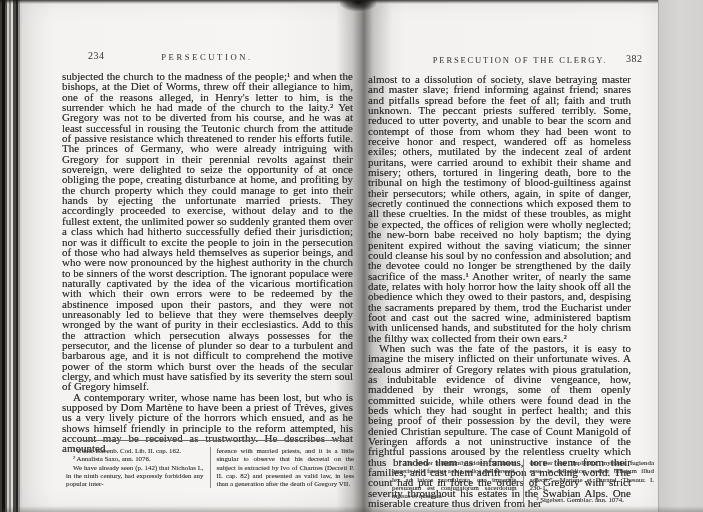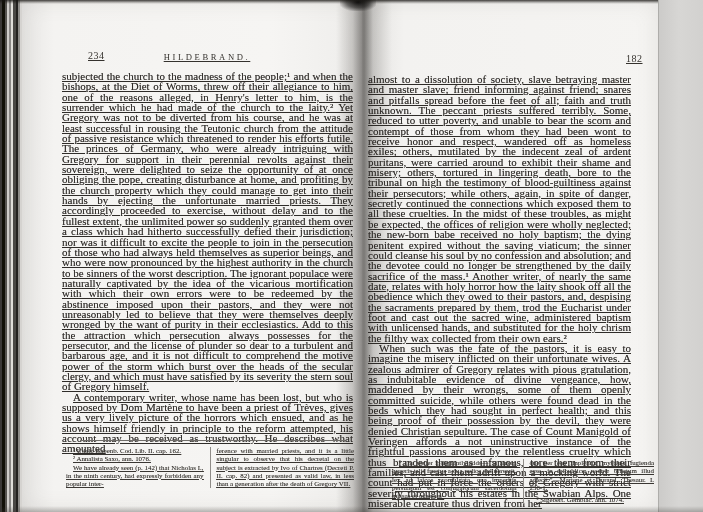--- a/index.html
+++ b/index.html
@@ -1,15 +1,15 @@
 <!DOCTYPE html>
 <html><head>
 <meta charset="utf-8">
 <style>
-  * { margin:0; padding:0; box-sizing:border-box;text-decoration:underline; }
+  * { margin:0; padding:0; box-sizing:border-box; }
   html,body { width:703px; height:512px; overflow:hidden; background:#b9b8b6; }
   .scan {
     position:relative; width:703px; height:512px; overflow:hidden;
     background:#d6d5d3;
     font-family:"Liberation Serif","DejaVu Serif",serif;
     color:#2e2b28;
   }
   
   .page { position:absolute; top:0; bottom:0; }
   .page-left {
@@ -82,41 +82,42 @@
   <div class="page page-left"></div>
   <div class="page page-right"></div>
   <div class="left-binding"></div>
   <div class="gutter-shadow"></div>
   <div class="gutter-top-blob"></div>
   <div class="top-edge"></div>
   <div class="right-margin"></div>
   <div class="bottom-edge"></div>
 
   <div class="pagenum" style="left:88px; top:50px;">234</div>
-  <div class="runhead" style="left:62px; top:52px; width:290px;">HILDEBRAND.</div>
+  <div class="runhead" style="left:62px; top:52px; width:290px;">PERSECUTION.</div>
 
   <div class="bodytext" style="left:62px; top:71px; width:291px;">
     <p>subjected the church to the madness of the people;¹ and when the bishops, at the Diet of Worms, threw off their allegiance to him, one of the reasons alleged, in Henry's letter to him, is the surrender which he had made of the church to the laity.² Yet Gregory was not to be diverted from his course, and he was at least successful in rousing the Teutonic church from the attitude of passive resistance which threatened to render his efforts futile. The princes of Germany, who were already intriguing with Gregory for support in their perennial revolts against their sovereign, were delighted to seize the opportunity of at once obliging the pope, creating disturbance at home, and profiting by the church property which they could manage to get into their hands by ejecting the unfortunate married priests. They accordingly proceeded to exercise, without delay and to the fullest extent, the unlimited power so suddenly granted them over a class which had hitherto successfully defied their jurisdiction; nor was it difficult to excite the people to join in the persecution of those who had always held themselves as superior beings, and who were now pronounced by the highest authority in the church to be sinners of the worst description. The ignorant populace were naturally captivated by the idea of the vicarious mortification with which their own errors were to be redeemed by the abstinence imposed upon their pastors, and they were not unreasonably led to believe that they were themselves deeply wronged by the want of purity in their ecclesiastics. Add to this the attraction which persecution always possesses for the persecutor, and the license of plunder so dear to a turbulent and barbarous age, and it is not difficult to comprehend the motive power of the storm which burst over the heads of the secular clergy, and which must have satisfied by its severity the stern soul of Gregory himself.</p>
     <p class="indent">A contemporary writer, whose name has been lost, but who is supposed by Dom Martène to have been a priest of Trèves, gives us a very lively picture of the horrors which ensued, and as he shows himself friendly in principle to the reform attempted, his account may be received as trustworthy. He describes what amounted</p>
   </div>
 
   <div class="fnrule" style="left:80px; top:440px; width:265px;"></div>
 
   <div class="footnotes" style="left:66px; top:447px; width:288px;">
     <div class="fncol">
       <div class="fn-entry">¹ Udalr. Babenb. Cod. Lib. II. cap. 162.</div>
       <div class="fn-entry">² Annalista Saxo, ann. 1076.</div>
       <div class="fn-entry">We have already seen (p. 142) that Nicholas I., in the ninth century, had expressly forbidden any popular inter-</div>
     </div>
     <div class="fncol">
       <div class="fn-entry cont">ference with married priests, and it is a little singular to observe that his decretal on the subject is extracted by Ivo of Chartres (Decreti P. II. cap. 82) and presented as valid law, in less than a generation after the death of Gregory VII.</div>
     </div>
   </div>
 
-  <div class="pagenum" style="left:626px; top:53px;">182</div>
+  <div class="runhead" style="left:398px; top:55px; width:244px; letter-spacing:1.8px;">PERSECUTION OF THE CLERGY.</div>
+  <div class="pagenum" style="left:626px; top:53px;">382</div>
 
   <div class="bodytext" style="left:368px; top:74px; width:263px;">
     <p>almost to a dissolution of society, slave betraying master and master slave; friend informing against friend; snares and pitfalls spread before the feet of all; faith and truth unknown. The peccant priests suffered terribly. Some, reduced to utter poverty, and unable to bear the scorn and contempt of those from whom they had been wont to receive honor and respect, wandered off as homeless exiles; others, mutilated by the indecent zeal of ardent puritans, were carried around to exhibit their shame and misery; others, tortured in lingering death, bore to the tribunal on high the testimony of blood-guiltiness against their persecutors; while others, again, in spite of danger, secretly continued the connections which exposed them to all these cruelties. In the midst of these troubles, as might be expected, the offices of religion were wholly neglected; the new-born babe received no holy baptism; the dying penitent expired without the saving viaticum; the sinner could cleanse his soul by no confession and absolution; and the devotee could no longer be strengthened by the daily sacrifice of the mass.¹ Another writer, of nearly the same date, relates with holy horror how the laity shook off all the obedience which they owed to their pastors, and, despising the sacraments prepared by them, trod the Eucharist under foot and cast out the sacred wine, administered baptism with unlicensed hands, and substituted for the holy chrism the filthy wax collected from their own ears.²</p>
     <p class="indent">When such was the fate of the pastors, it is easy to imagine the misery inflicted on their unfortunate wives. A zealous admirer of Gregory relates with pious gratulation, as indubitable evidence of divine vengeance, how, maddened by their wrongs, some of them openly committed suicide, while others were found dead in the beds which they had sought in perfect health; and this being proof of their possession by the devil, they were denied Christian sepulture. The case of Count Manigold of Veringen affords a not uninstructive instance of the frightful passions aroused by the relentless cruelty which thus branded them as infamous, tore them from their families, and cast them adrift upon a mocking world. The count had put in force the orders of Gregory with strict severity throughout his estates in the Swabian Alps. One miserable creature thus driven from her</p>
   </div>
 
   <div class="footnotes" style="left:392px; top:459px; width:262px;">
     <div class="fncol">
       <div class="fn-entry">¹ The writer indignantly adds—“Si autem quaeris talis fructus a qua radice pullulaverit, lex ad laicos promulgata, qua imperitis persuasum est conjugatorum sacerdotum missas et quaecun-</div>
     </div>

